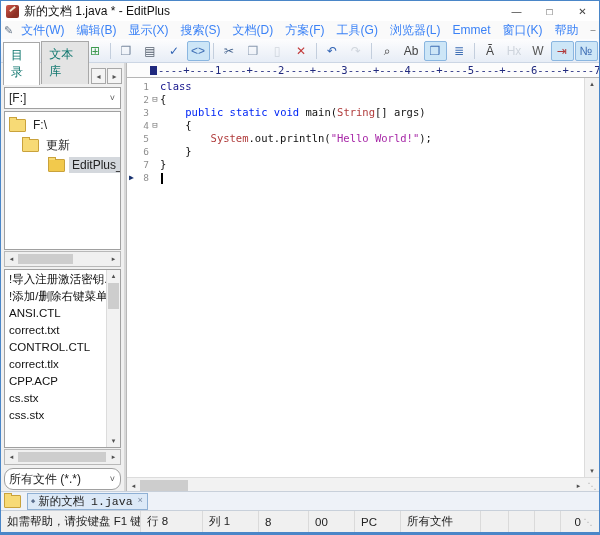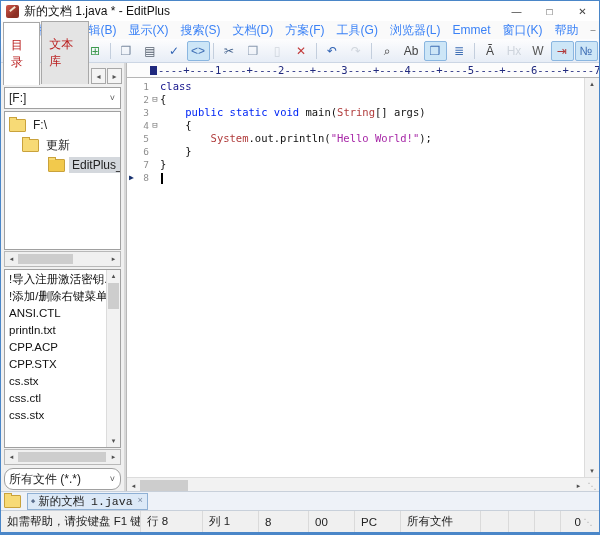--- a/index.html
+++ b/index.html
@@ -30,21 +30,21 @@
   .tb-btn{min-width:19px;height:18px;display:inline-flex;align-items:center;justify-content:center;
     font-size:12px;margin:0 .5px;border:1px solid transparent;border-radius:2px;white-space:nowrap;padding:0 1px;}
   .tb-btn.active{background:#cde6f7;border-color:#8ab6e0;}
   .tb-btn.disabled{opacity:.4;}
   .tb-sep{width:1px;height:16px;background:#c3cedd;margin:0 3px;}
   
   .main{position:absolute;top:62px;left:0;right:0;bottom:39px;display:flex;}
   
   .sidebar{width:123px;flex:0 0 123px;display:flex;flex-direction:column;background:#f0f0f0;border-right:2px solid #d8d8d8;}
   .side-tabs{height:21px;display:flex;align-items:flex-end;background:#f0f0f0;padding-left:2px;}
-  .side-tab{padding:14px 7px;font-size:12px;border:1px solid #a8a8a8;border-bottom:none;background:#e4e4e4;color:#b91c1c;margin-right:1px;font-family:Liberation Mono, monospace;}
+  .side-tab{padding:4px 7px;font-size:12px;border:1px solid #a8a8a8;border-bottom:none;background:#e4e4e4;color:#0f766e;margin-right:1px;font-family:Liberation Mono, monospace;}
   .side-tab.active{background:#fff;position:relative;top:1px;}
   .tab-arrows{margin-left:auto;display:flex;padding-right:2px;}
   .tab-arrow{width:13px;height:14px;border:1px solid #a8a8a8;background:#f4f4f4;font-size:8px;color:#555;
     display:flex;align-items:center;justify-content:center;margin-left:1px;}
   .combo{height:20px;margin:3px 3px 2px 3px;background:#fff;border:1px solid #a0a0a0;display:flex;align-items:center;font-size:12px;}
   .combo-text{padding-left:4px;flex:1;white-space:nowrap;overflow:hidden;}
   .combo-chevron{width:15px;text-align:center;color:#555;font-size:9px;}
   .tree-panel{height:134px;margin:0 3px;background:#fff;border:1px solid #a0a0a0;overflow:hidden;padding-top:3px;}
   .tree-row{height:20px;display:flex;align-items:center;white-space:nowrap;}
   .tree-label{padding:1px 3px;font-size:12px;color:#222;}
@@ -195,25 +195,25 @@
       <span class="hs-arrow">◂</span>
       <span class="hs-thumb" style="width:55px;"></span>
       <span class="hs-spacer"></span>
       <span class="hs-arrow">▸</span>
     </div>
     <div class="files-panel">
       <div style="position:absolute;top:1px;left:0;right:13px;bottom:0;overflow:hidden;">
           <div class="file-item">!导入注册激活密钥.re</div>
           <div class="file-item">!添加/删除右键菜单.b</div>
           <div class="file-item">ANSI.CTL</div>
-          <div class="file-item">println.txt</div>
+          <div class="file-item">correct.txt</div>
+          <div class="file-item">CONTROL.CTL</div>
+          <div class="file-item">correct.tlx</div>
           <div class="file-item">CPP.ACP</div>
-          <div class="file-item">CPP.STX</div>
           <div class="file-item">cs.stx</div>
-          <div class="file-item">css.ctl</div>
           <div class="file-item">css.stx</div>
         </div>
       <div class="vscroll">
         <span class="vs-arrow up">▴</span>
         <span class="vs-thumb"></span>
         <span class="vs-arrow down">▾</span>
       </div>
     </div>
     <div class="hscroll">
       <span class="hs-arrow">◂</span>

